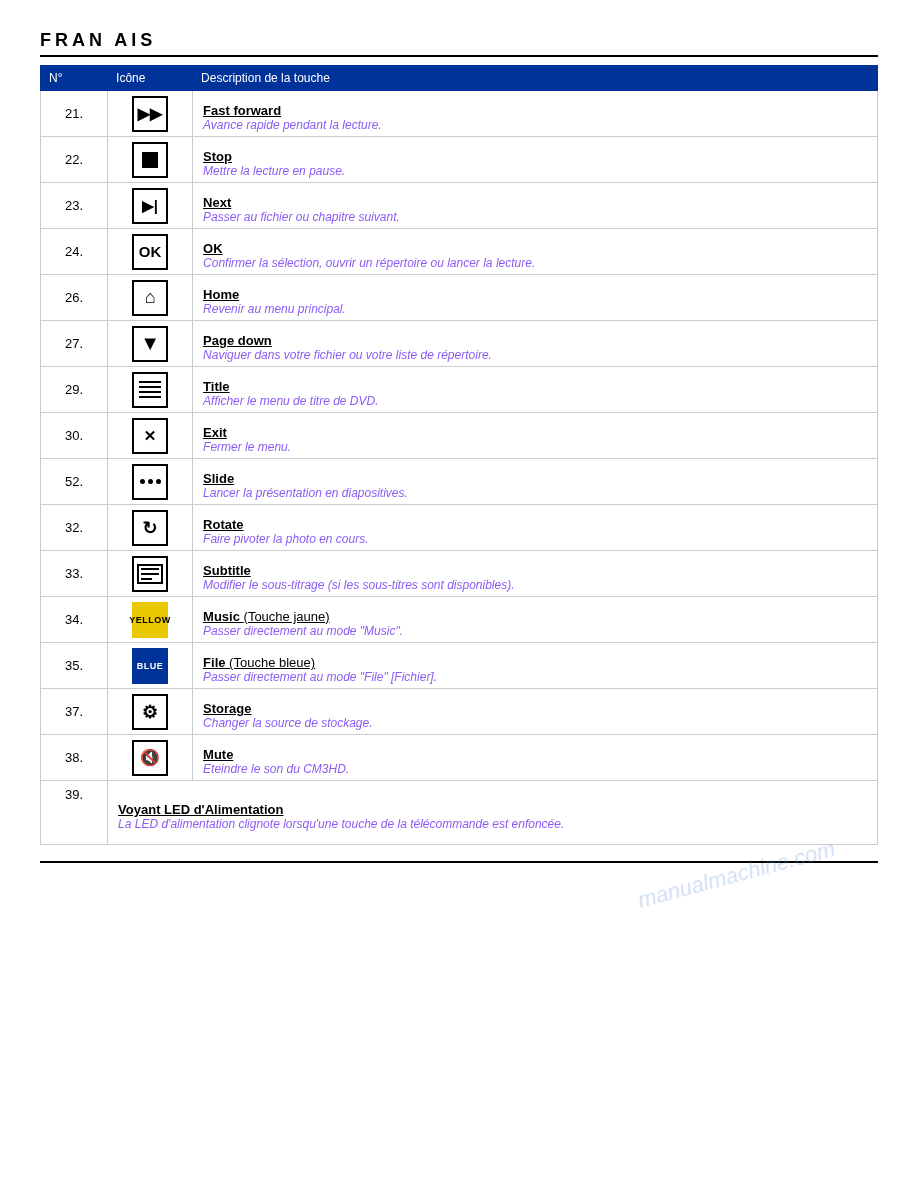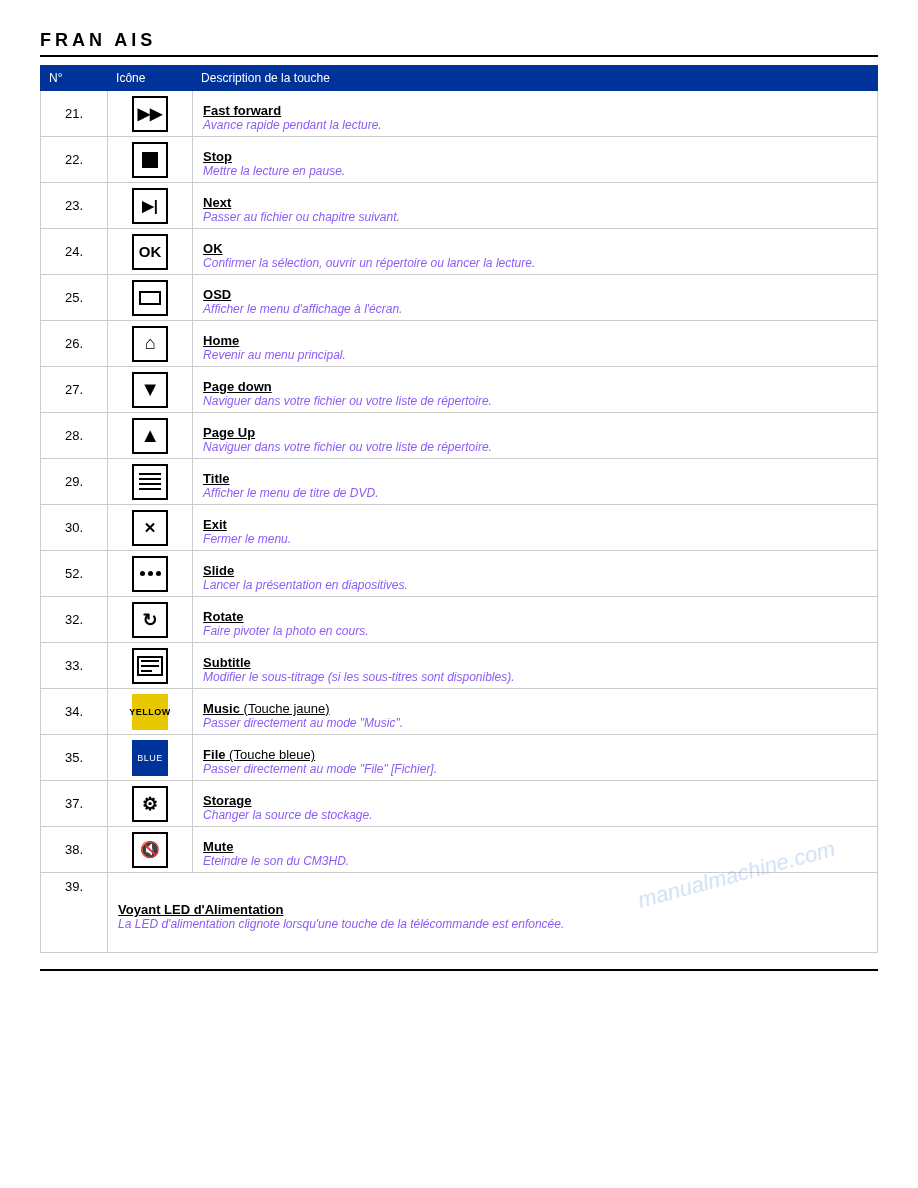--- a/index.html
+++ b/index.html
@@ -82,21 +82,21 @@
       font-size: 9px;
       font-weight: bold;
       letter-spacing: 0.5px;
       align-items: center;
     }
     .icon-box.blue-bg {
       background: #003399;
       border: none;
       color: #fff;
       font-size: 9px;
-      font-weight: normal;
+      font-weight: bold;
       letter-spacing: 0.5px;
     }
     .icon-ff {
       font-size: 16px;
     }
     .icon-stop-inner {
       width: 16px;
       height: 16px;
       background: #000;
       display: inline-block;
@@ -223,32 +223,20 @@
         <div class="icon-box">
           <span class="icon-ok-text">OK</span>
         </div>
       </td>
       <td class="desc-col">
         <div class="desc-title">OK</div>
         <div class="desc-sub">Confirmer la sélection, ouvrir un répertoire ou lancer la lecture.</div>
       </td>
     </tr>
 
-    <tr>
-      <td class="num-col">25.</td>
-      <td class="icon-col">
-        <div class="icon-box">
-          <span class="icon-osd-inner"></span>
-        </div>
-      </td>
-      <td class="desc-col">
-        <div class="desc-title">OSD</div>
-        <div class="desc-sub">Afficher le menu d'affichage à l'écran.</div>
-      </td>
-    </tr>
 
     <tr>
       <td class="num-col">26.</td>
       <td class="icon-col">
         <div class="icon-box">
           <span class="icon-home-inner">⌂</span>
         </div>
       </td>
       <td class="desc-col">
         <div class="desc-title">Home</div>
@@ -262,32 +250,20 @@
         <div class="icon-box">
           <span style="font-size:20px;">▼</span>
         </div>
       </td>
       <td class="desc-col">
         <div class="desc-title">Page down</div>
         <div class="desc-sub">Naviguer dans votre fichier ou votre liste de répertoire.</div>
       </td>
     </tr>
 
-    <tr>
-      <td class="num-col">28.</td>
-      <td class="icon-col">
-        <div class="icon-box">
-          <span style="font-size:20px;">▲</span>
-        </div>
-      </td>
-      <td class="desc-col">
-        <div class="desc-title">Page Up</div>
-        <div class="desc-sub">Naviguer dans votre fichier ou votre liste de répertoire.</div>
-      </td>
-    </tr>
 
     <tr>
       <td class="num-col">29.</td>
       <td class="icon-col">
         <div class="icon-box">
           <div class="icon-title-lines">
             <span></span>
             <span></span>
             <span></span>
             <span></span>
@@ -408,21 +384,21 @@
         </div>
       </td>
       <td class="desc-col">
         <div class="desc-title">Mute</div>
         <div class="desc-sub">Eteindre le son du CM3HD.</div>
       </td>
     </tr>
 
     <tr class="last-row">
       <td class="num-col">39.</td>
-      <td colspan="2" style="padding:21px 10px;border:1px solid #ccc;">
+      <td colspan="2" style="padding:13px 10px;border:1px solid #ccc;">
         <div class="desc-title" style="text-decoration:underline;">Voyant LED d'Alimentation</div>
         <div class="desc-sub">La LED d'alimentation clignote lorsqu'une touche de la télécommande est enfoncée.</div>
       </td>
     </tr>
   </tbody>
 </table>
 
 <div class="bottom-line"></div>
 
 <div class="watermark">manualmachine.com</div>

